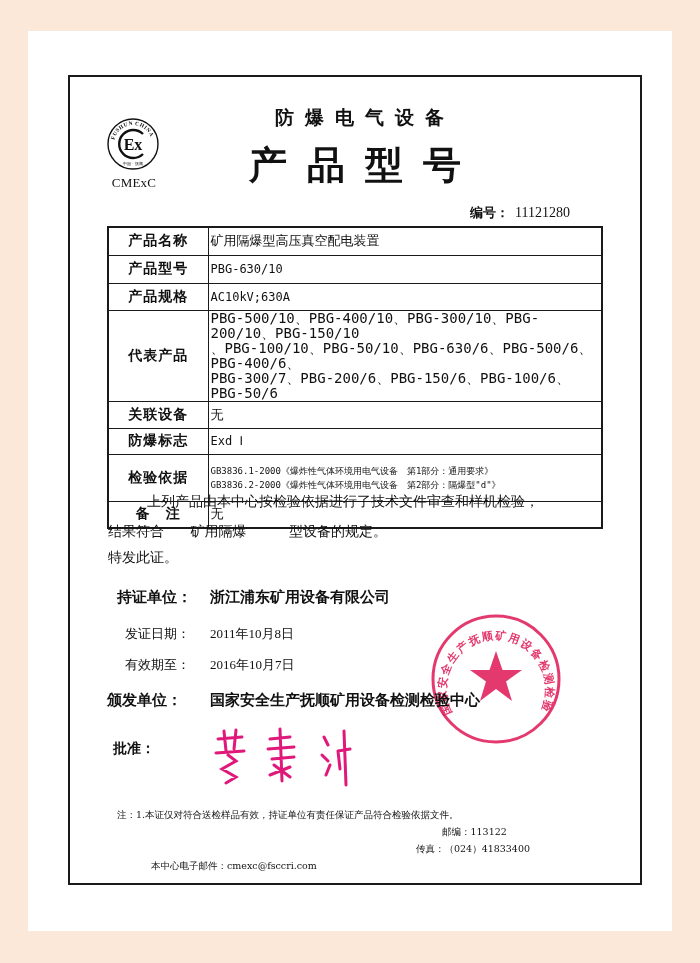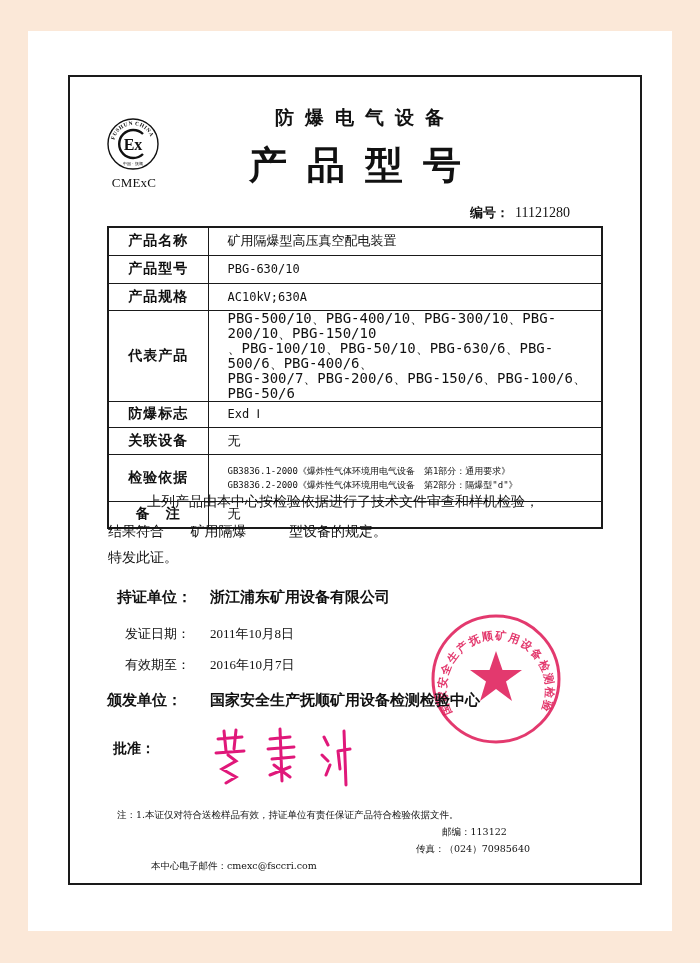--- a/index.html
+++ b/index.html
@@ -46,21 +46,21 @@
     position: absolute; left: 107px; top: 226px; width: 496px;
     border-collapse: collapse; border: 2.5px solid #1a1a1a;
   }
   table.info td { border: 1.5px solid #1a1a1a; vertical-align: middle; }
   table.info td.lbl {
     width: 100px; text-align: center;
     font-family: "DejaVu Sans", sans-serif; font-weight: bold; font-size: 14px;
     letter-spacing: 1px;
   }
   table.info td.val {
-    padding-left: 19px;
+    padding-left: 2px;
     font-family: "DejaVu Sans Mono", "Liberation Mono", monospace; font-size: 12px; margin-left: 16px;
   }
   table.info td.val.cn { font-family: "DejaVu Serif", serif; font-size: 13px; }
   table.info td.val.small { font-size: 14px; line-height: 15px; }
   table.info td.val.std { font-size: 9px; line-height: 14px; }
 
   .para {
     position: absolute; left: 108px; font-size: 14px; white-space: nowrap;
     font-family: "DejaVu Serif", serif;
   }
@@ -128,27 +128,27 @@
     <td class="val">AC10kV;630A</td>
   </tr>
   <tr style="height:49px">
     <td class="lbl">代表产品</td>
     <td class="val small">
       <div>PBG-500/10、PBG-400/10、PBG-300/10、PBG-200/10、PBG-150/10</div>
       <div>、PBG-100/10、PBG-50/10、PBG-630/6、PBG-500/6、PBG-400/6、</div>
       <div>PBG-300/7、PBG-200/6、PBG-150/6、PBG-100/6、PBG-50/6</div>
     </td>
   </tr>
+  <tr style="height:27px">
+    <td class="lbl">关联设备</td>
+    <td class="val cn">无</td>
+  </tr>
   <tr style="height:26px">
     <td class="lbl">防爆标志</td>
     <td class="val">Exd Ⅰ</td>
-  </tr>
-  <tr style="height:27px">
-    <td class="lbl">关联设备</td>
-    <td class="val cn">无</td>
   </tr>
   <tr style="height:47px">
     <td class="lbl">检验依据</td>
     <td class="val std">
       <div>GB3836.1-2000《爆炸性气体环境用电气设备　第1部分：通用要求》</div>
       <div>GB3836.2-2000《爆炸性气体环境用电气设备　第2部分：隔爆型"d"》</div>
     </td>
   </tr>
   <tr style="height:27px">
     <td class="lbl">备　注</td>
@@ -201,18 +201,18 @@
     <path d="M114 12 L118 20 M112 30 L118 36 M116 50 L120 40 M134 6 L136 60 M128 26 L130 44 M128 26 L140 24"></path>
   </g>
 </svg>
 
 <div class="notes">
   <div class="row">注：1.本证仅对符合送检样品有效，持证单位有责任保证产品符合检验依据文件。</div>
   <div class="row">
     <span class="abs" style="left:325px;">邮编：113122</span>
   </div>
   <div class="row">
-    <span class="abs" style="left:299px;">传真：（024）70985640</span>
+    <span class="abs" style="left:299px;">传真：（024）41833400</span>
   </div>
   <div class="row">
     <span class="abs" style="left:34px;">本中心电子邮件：cmexc@fsccri.com</span>
   </div>
 </div>
 
 </body></html>

